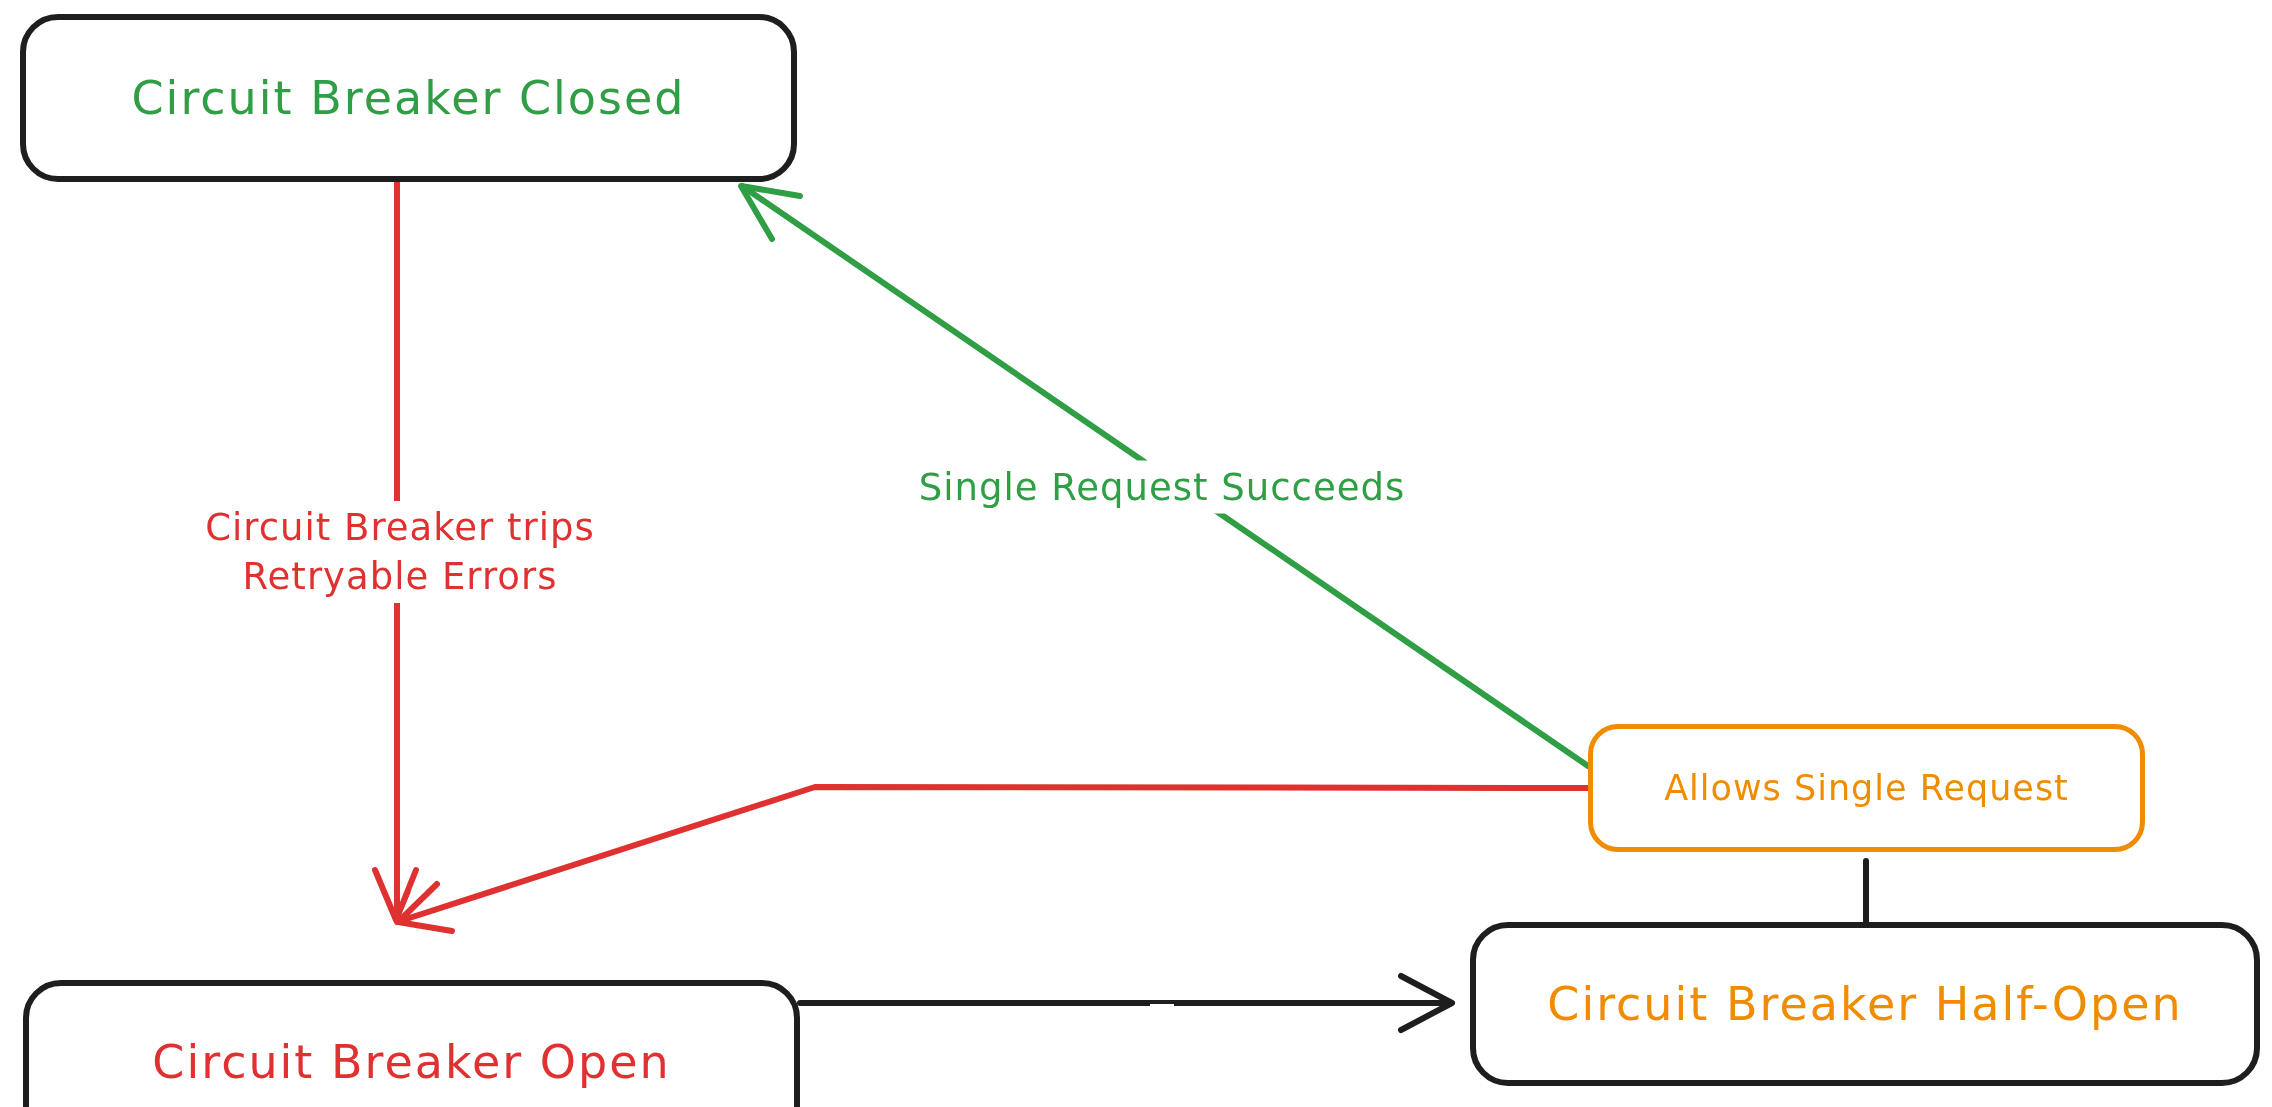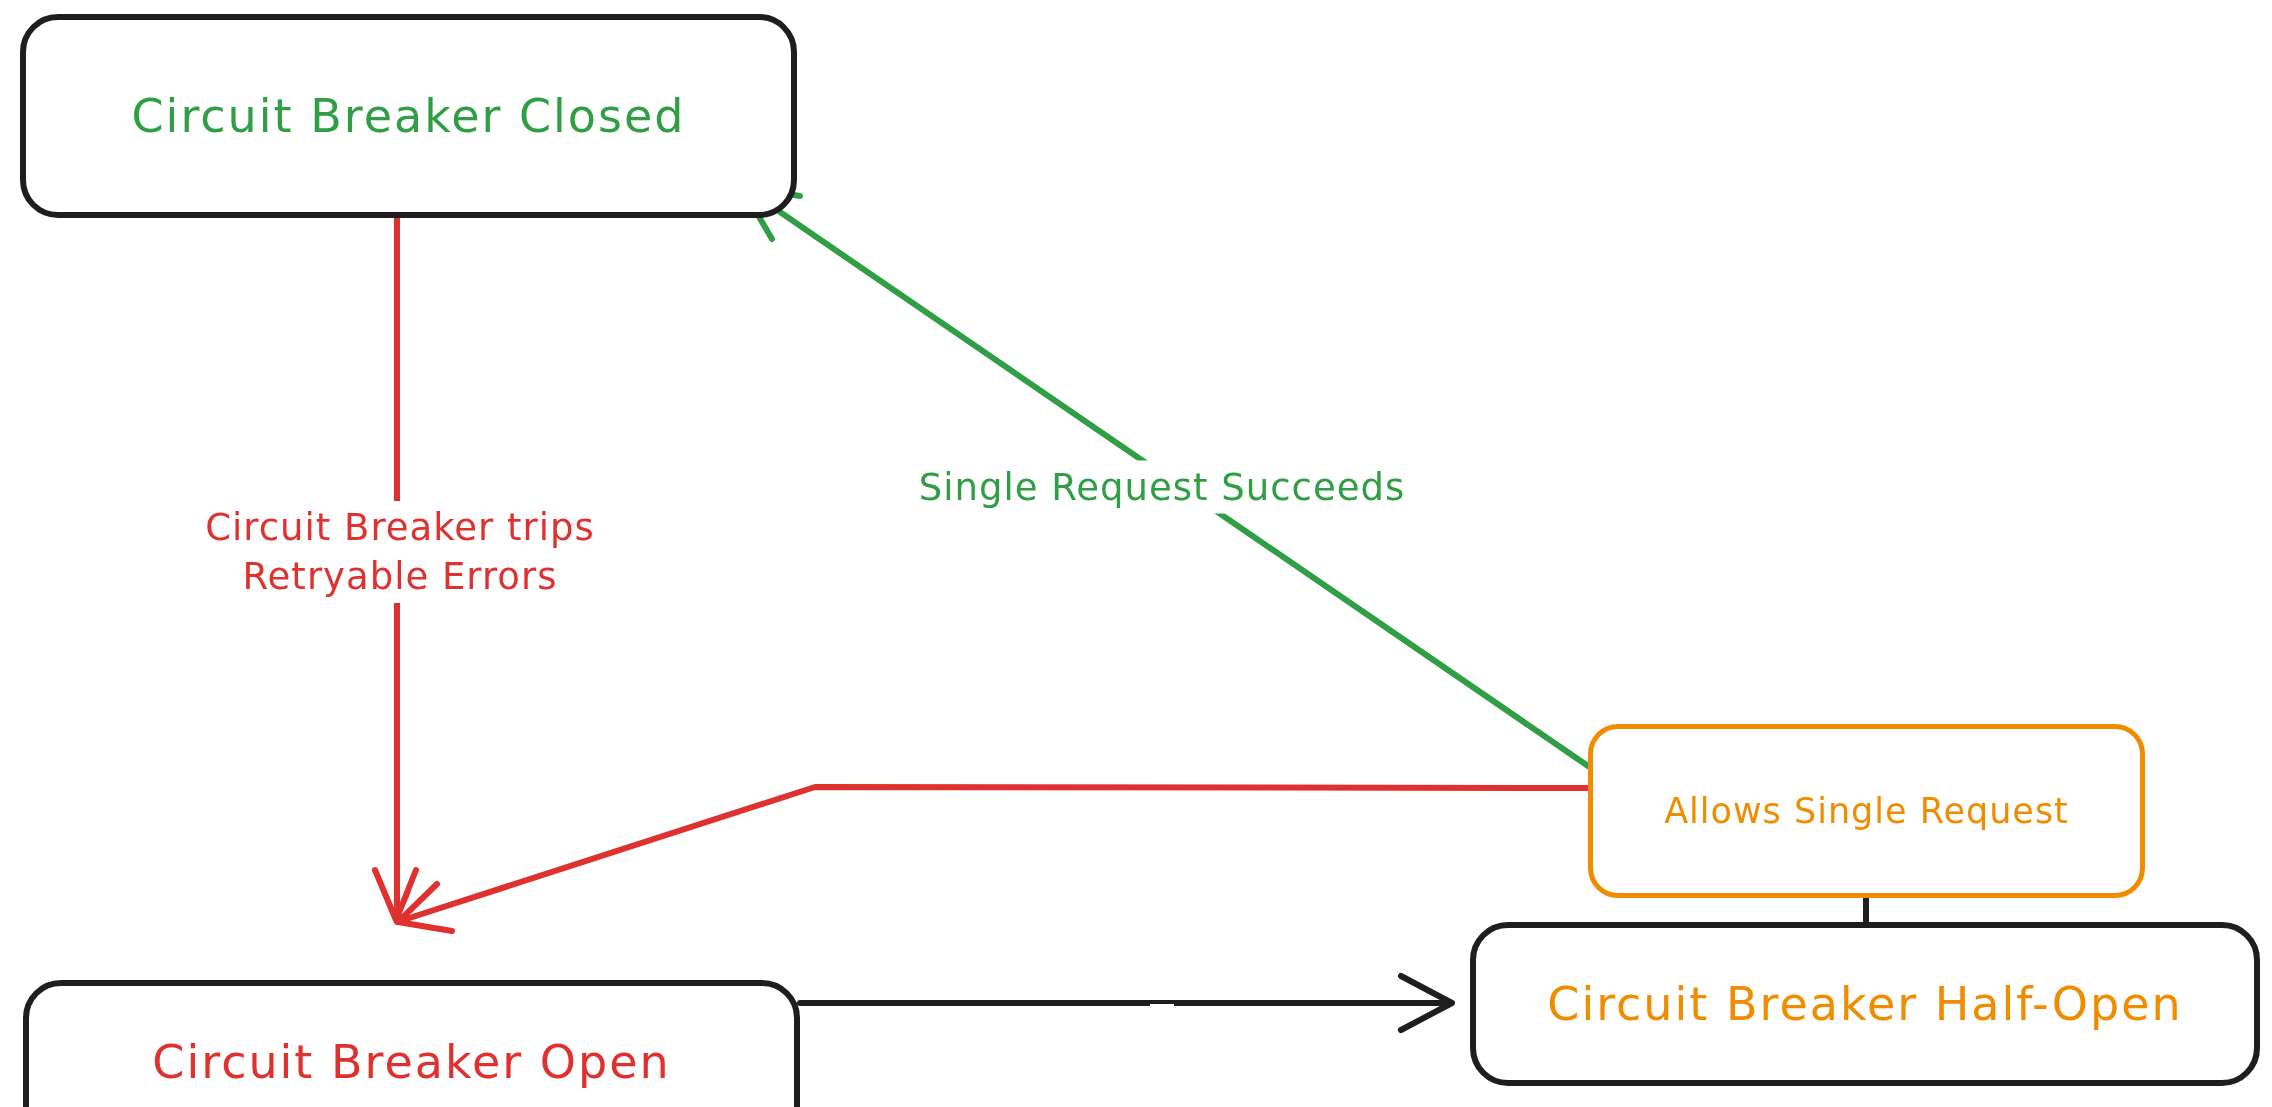--- a/index.html
+++ b/index.html
@@ -32,28 +32,28 @@
   }
   .node-state {
     border: 6px solid #1e1e1e;
     border-radius: 38px;
   }
   .node-label {
     font-size: 46px;
     letter-spacing: 2px;
     white-space: nowrap;
   }
-  .node-closed   { left: 20px;   top: 14px;  width: 777px; height: 204px; }
+  .node-closed   { left: 20px;   top: 14px;  width: 777px; height: 168px; }
   .node-closed   .node-label { color: #2f9e44; }
   .node-open     { left: 23px;   top: 980px; width: 777px; height: 164px; align-items: center; }
   .node-open     .node-label { color: #e03131; }
   .node-halfopen { left: 1470px; top: 922px; width: 790px; height: 164px; }
   .node-halfopen .node-label { color: #f08c00; }
   .node-allows {
-    left: 1588px; top: 724px; width: 557px; height: 174px;
+    left: 1588px; top: 724px; width: 557px; height: 128px;
     border: 5px solid #f08c00;
     border-radius: 30px;
   }
   .node-allows .node-label {
     color: #f08c00;
     font-size: 35px;
     letter-spacing: 1px;
   }
   .edge-label {
     position: absolute;

